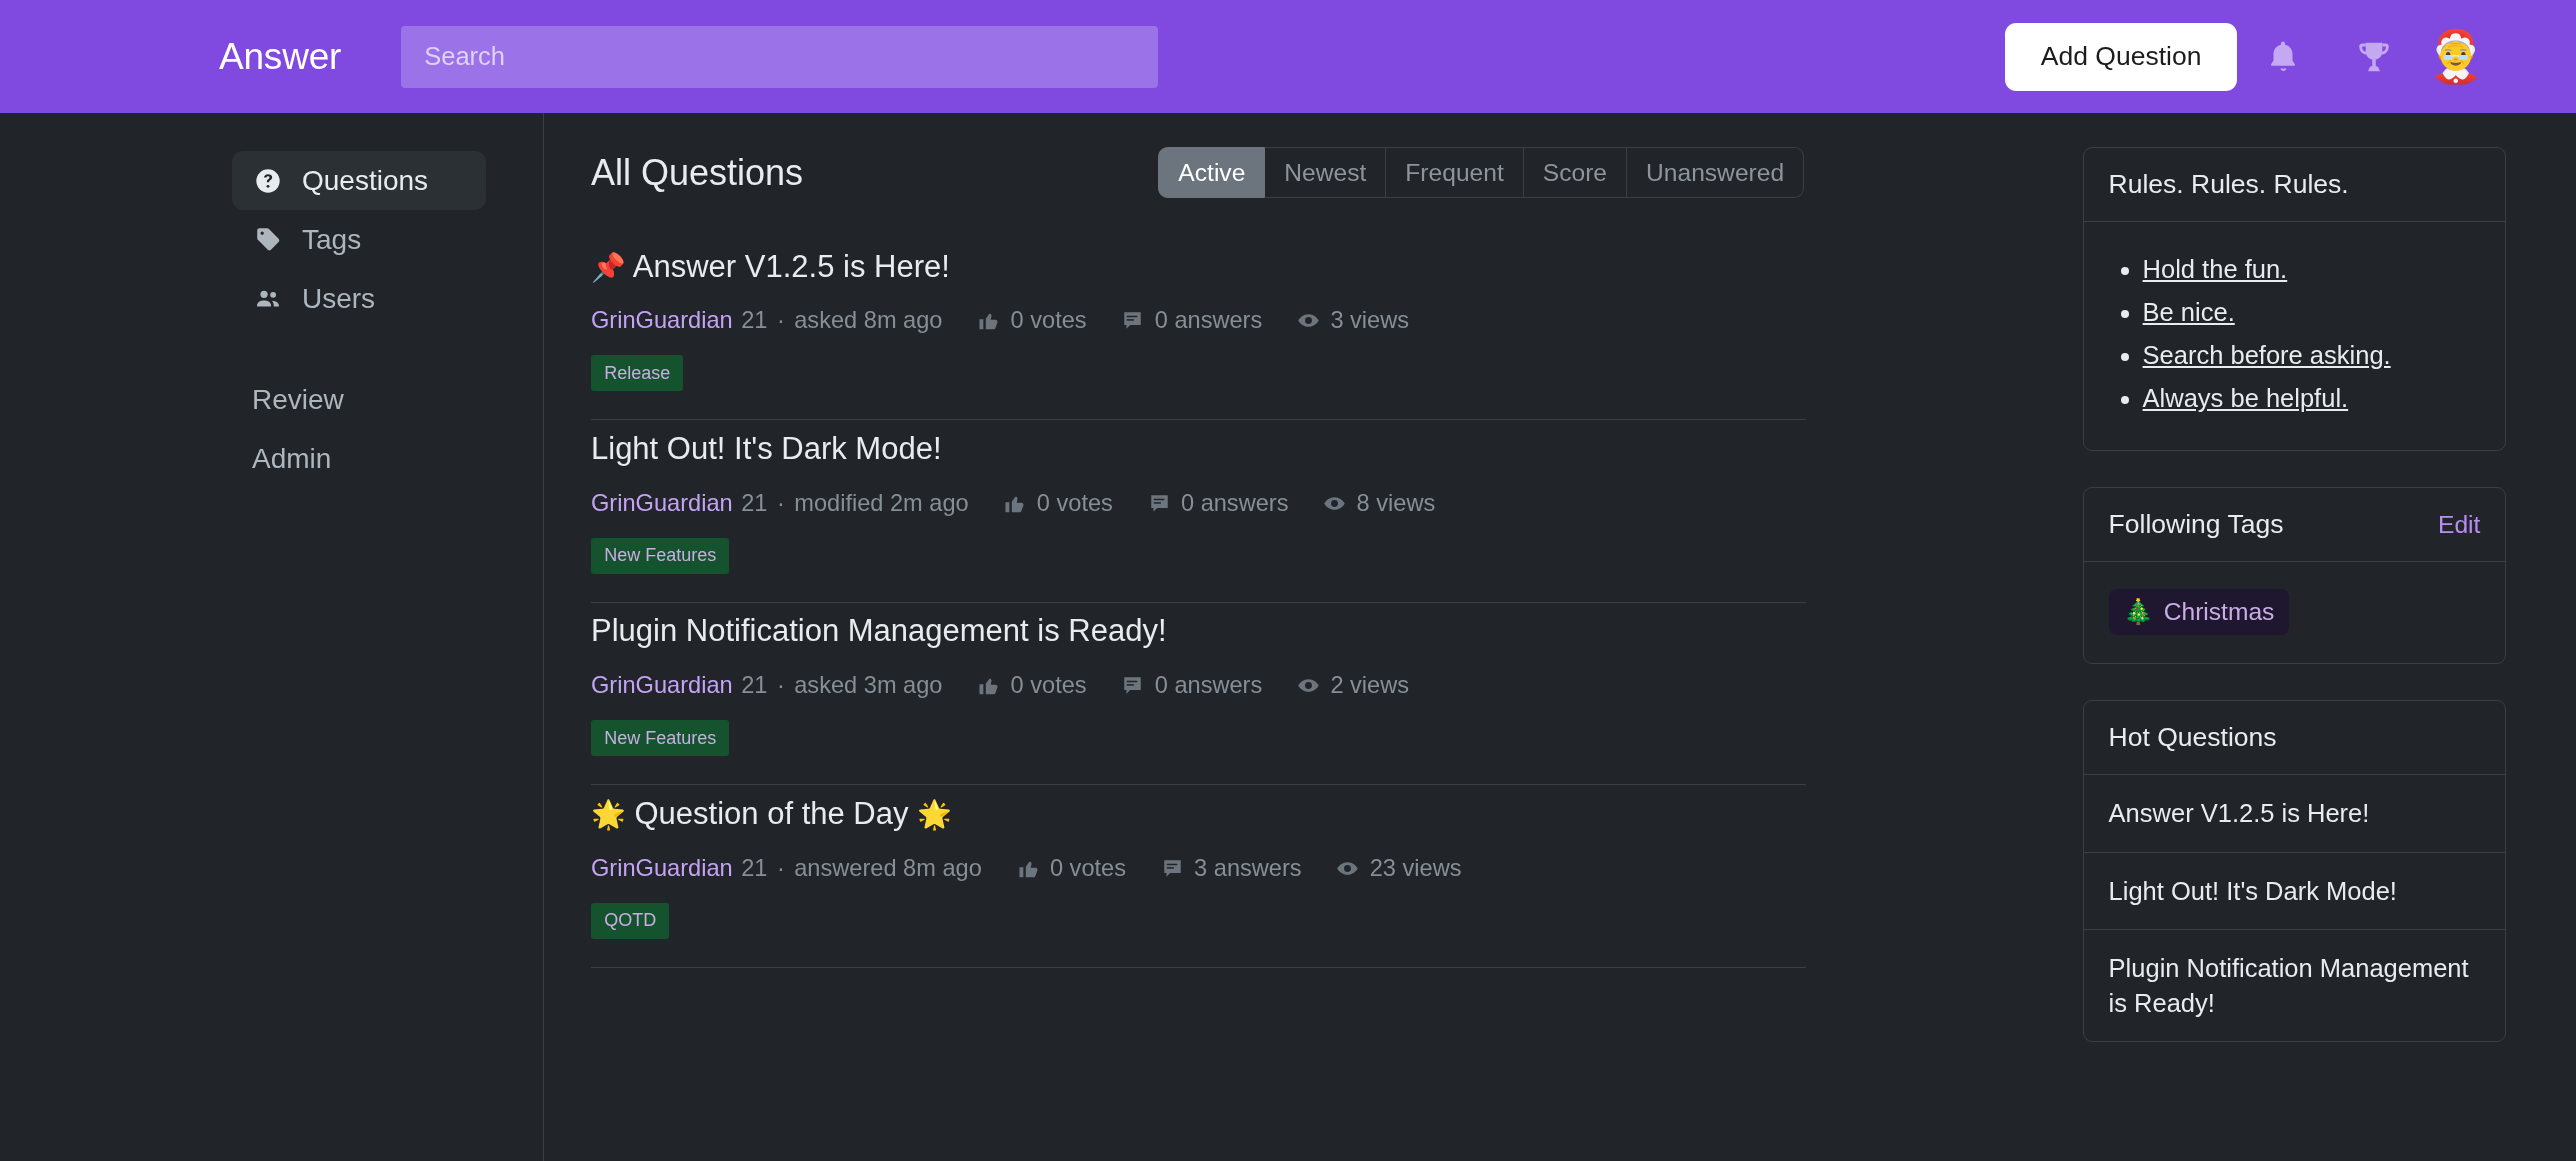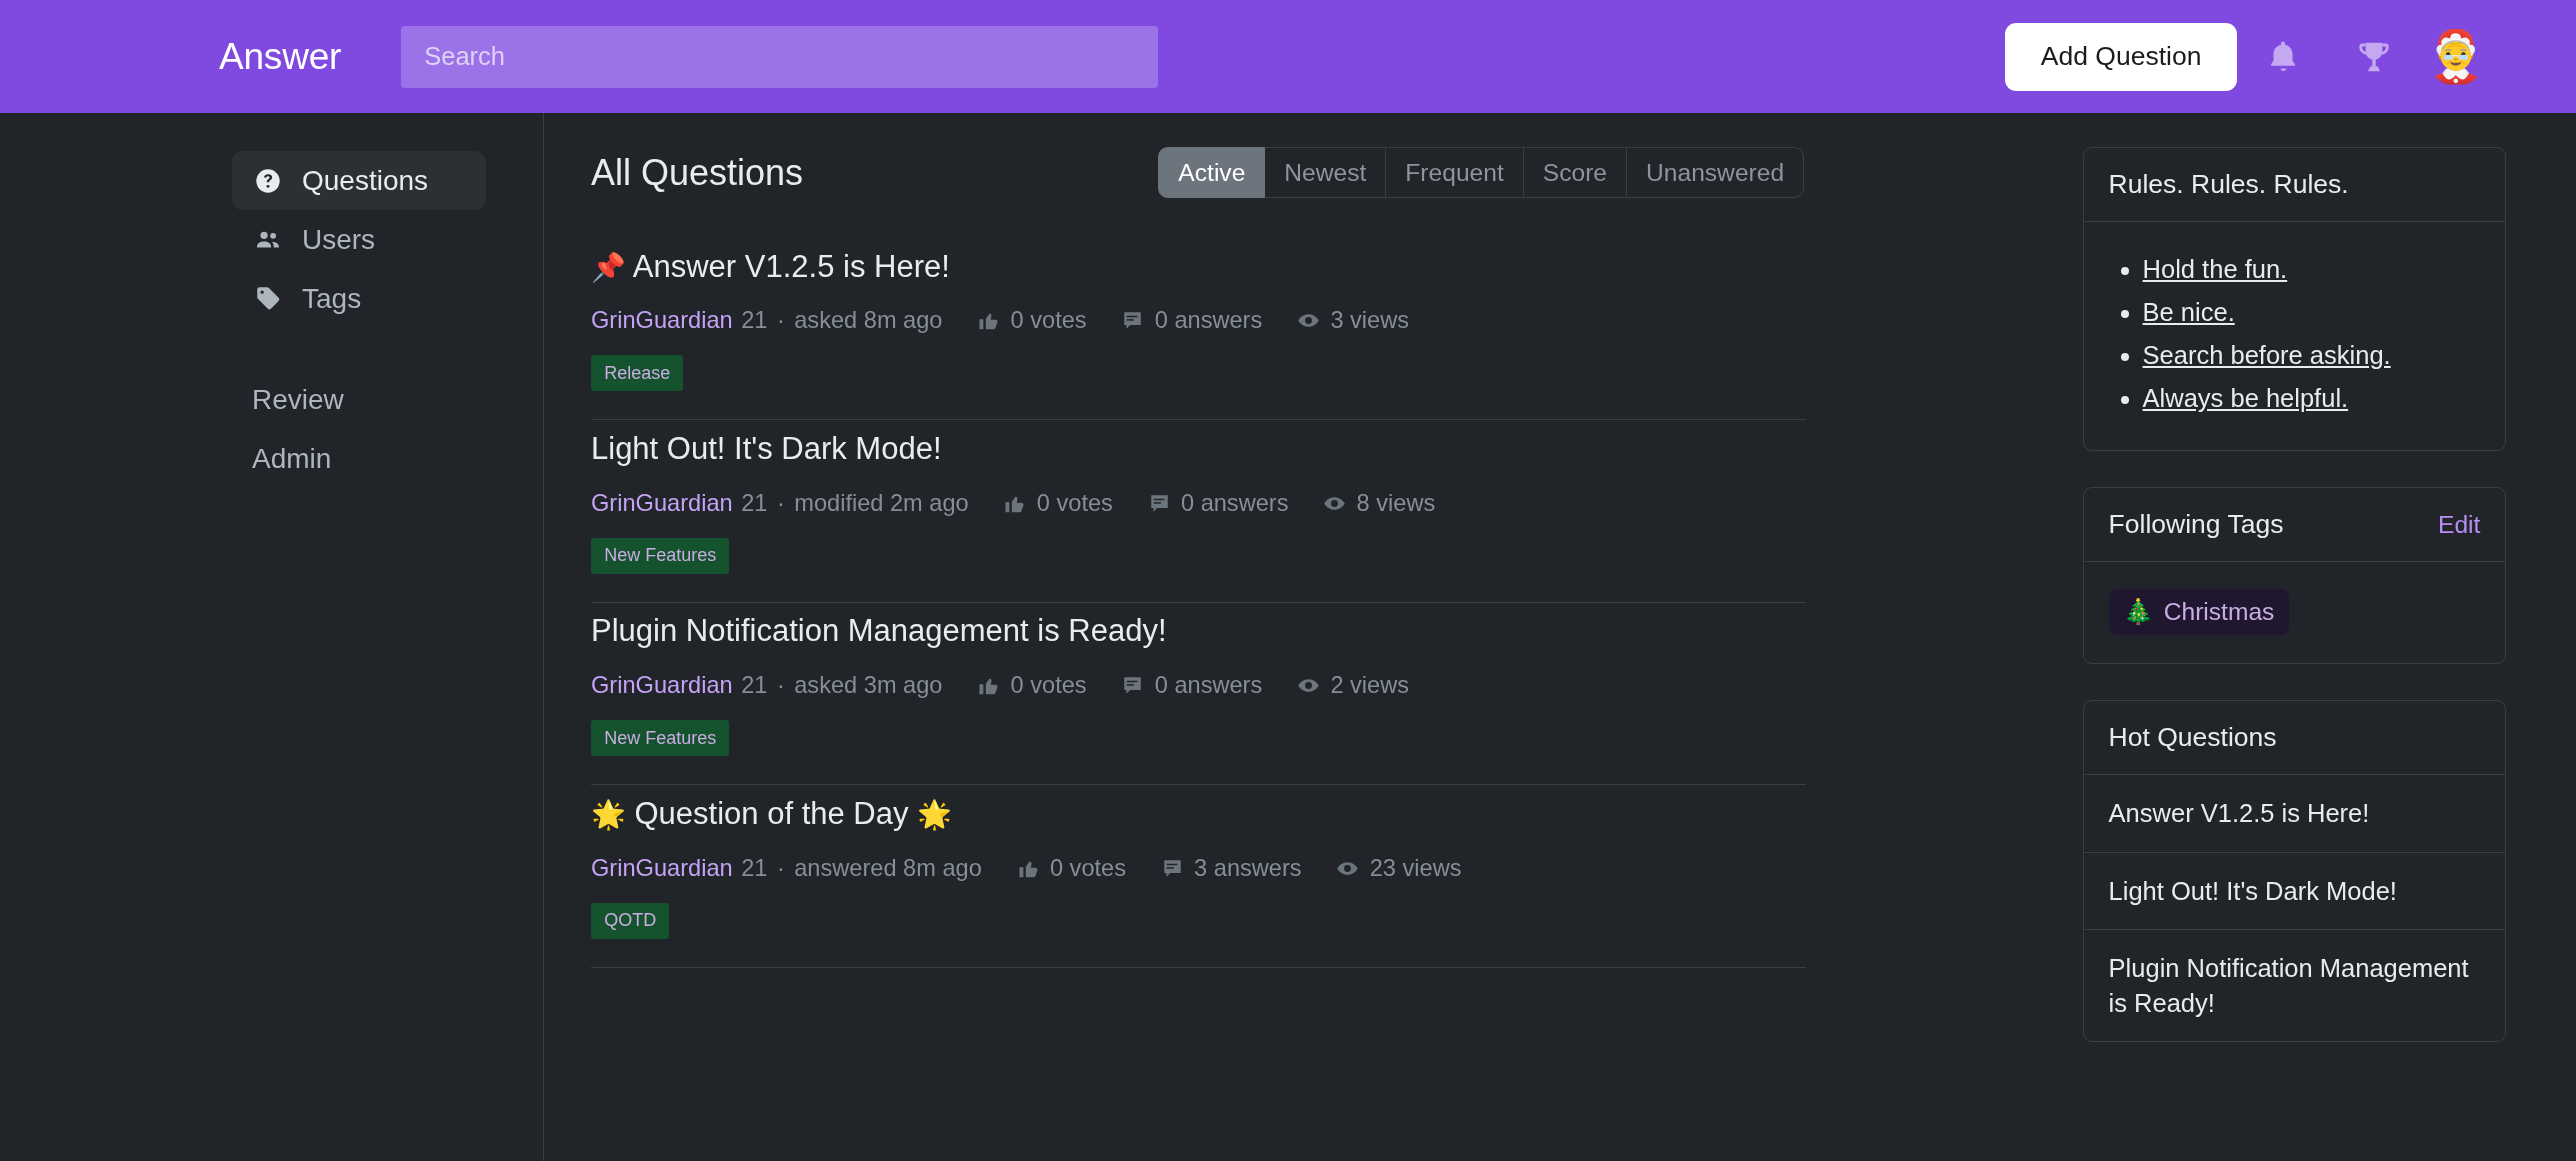--- a/index.html
+++ b/index.html
@@ -367,37 +367,37 @@
           <circle cx="12" cy="12" r="10" fill="#e9ecef"></circle>
           <path d="M12 6.3c-2 0-3.2 1.1-3.4 2.7h2.1c.1-.7.6-1.1 1.3-1.1.8 0 1.3.45 1.3 1.1 0 .6-.3.9-1.1 1.45-.85.6-1.25 1.15-1.2 2.15l.01.45h2.05v-.35c0-.65.27-.98 1.1-1.53.9-.6 1.4-1.3 1.4-2.3 0-1.6-1.4-2.56-3.56-2.56z" fill="#212529"></path>
           <circle cx="12" cy="16.6" r="1.25" fill="#212529"></circle>
         </svg>
       </span>
       <span>Questions</span>
     </div>
 
     <div class="nav-item">
       <span class="nav-icon">
+        <svg width="26.5" height="26.5" viewBox="0 0 24 24" fill="#adb5bd">
+          <path d="M21.4 11.6 12.4 2.6A2 2 0 0 0 11 2H4a2 2 0 0 0-2 2v7c0 .53.21 1.04.59 1.41l9 9a2 2 0 0 0 2.83 0l7-7a2 2 0 0 0-.02-2.81zM6.5 8A1.5 1.5 0 1 1 8 6.5 1.5 1.5 0 0 1 6.5 8z"></path>
+        </svg>
+      </span>
+      <span>Tags</span>
+    </div>
+
+    <div class="nav-item">
+      <span class="nav-icon">
         <svg width="28" height="28" viewBox="0 0 24 24" fill="#adb5bd">
           <circle cx="8.6" cy="8" r="3.1"></circle>
           <circle cx="16.4" cy="8.4" r="2.5"></circle>
           <path d="M2.6 17.4c0-2.5 2.7-4.2 6-4.2s6 1.7 6 4.2v1.1H2.6z"></path>
           <path d="M15.4 13.5c2.6.15 5.9 1.4 5.9 3.9v1.1h-4.4v-1.1c0-1.55-.6-2.85-1.5-3.9z"></path>
         </svg>
       </span>
       <span>Users</span>
-    </div>
-
-    <div class="nav-item">
-      <span class="nav-icon">
-        <svg width="26.5" height="26.5" viewBox="0 0 24 24" fill="#adb5bd">
-          <path d="M21.4 11.6 12.4 2.6A2 2 0 0 0 11 2H4a2 2 0 0 0-2 2v7c0 .53.21 1.04.59 1.41l9 9a2 2 0 0 0 2.83 0l7-7a2 2 0 0 0-.02-2.81zM6.5 8A1.5 1.5 0 1 1 8 6.5 1.5 1.5 0 0 1 6.5 8z"></path>
-        </svg>
-      </span>
-      <span>Tags</span>
     </div>
 
     <div class="nav-gap"></div>
 
 
     <div class="nav-sub">Review</div>
     <div class="nav-sub">Admin</div>
   </nav>
 
   <main class="main">

